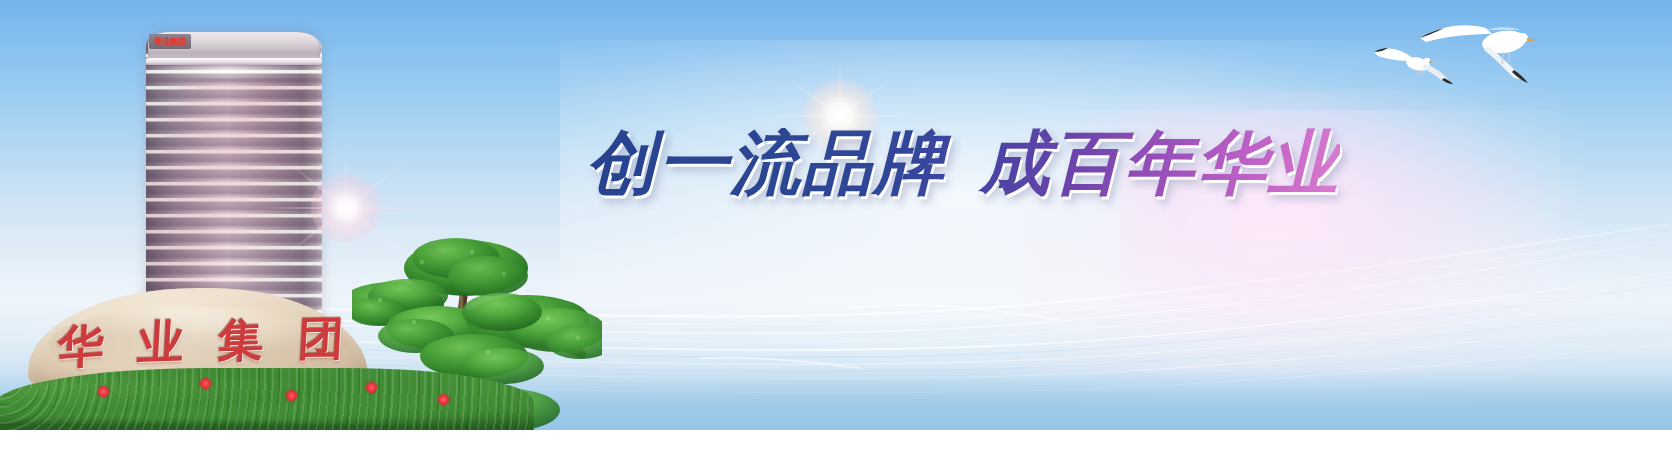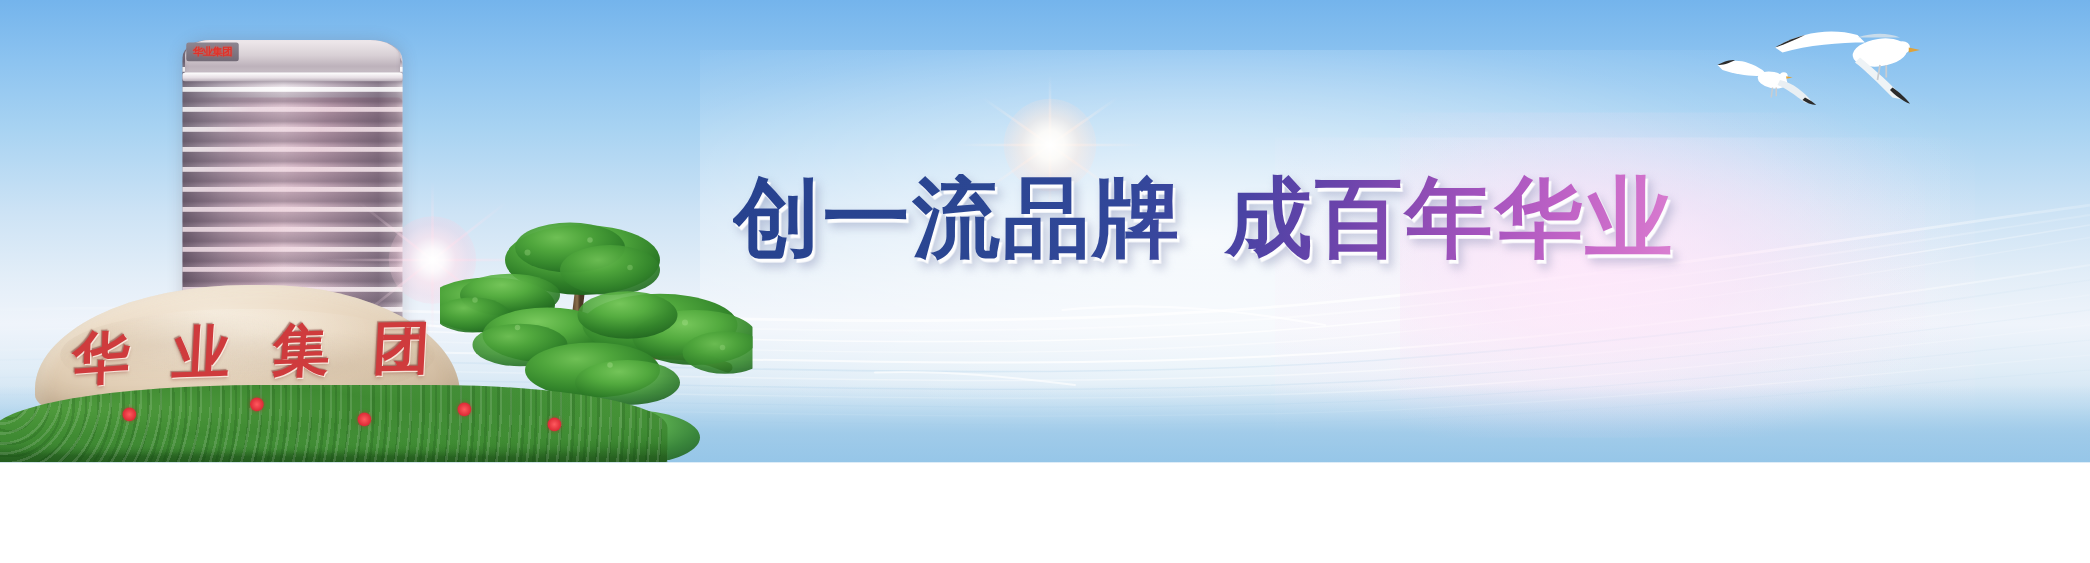--- a/index.html
+++ b/index.html
@@ -6,21 +6,21 @@
     margin: 0; padding: 0;
     background: #ffffff;
   }
   body {
     font-family: "Liberation Sans", sans-serif;
   }
 
   .banner {
     position: relative;
     width: 1672px;
-    height: 370px;
+    height: 430px;
     overflow: hidden;
     
     background:
       linear-gradient(to bottom,
         #74b4ec 0%,
         #8cc3f0 13%,
         #a8d3f2 28%,
         #cde3f5 46%,
         #e3eef8 60%,
         #eff4fb 70%,
@@ -325,22 +325,22 @@
     left: 352px; bottom: 2px;
     width: 250px; height: 232px;
   }
 
   
   .headline {
     position: absolute;
     left: 586px; top: 128px;
     width: 780px; height: 92px;
     display: flex;
-    align-items: center;
-    pointer-events: none;
+    pointer-events: none;
+    font-style: italic;
   }
   .headline .line {
     font-family: "DejaVu Sans", sans-serif;
     font-size: 70px;
     line-height: 1;
     font-weight: bold;
     letter-spacing: 2px;
     white-space: nowrap;
     background-image: linear-gradient(100deg,
       #27428f 0%,

